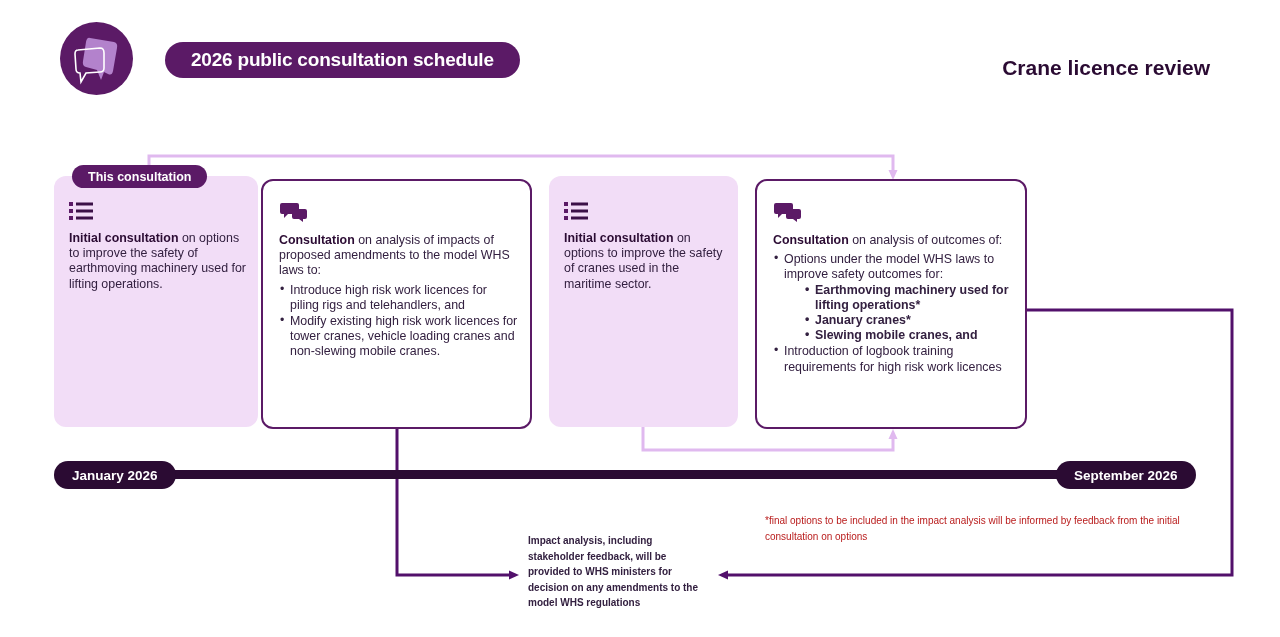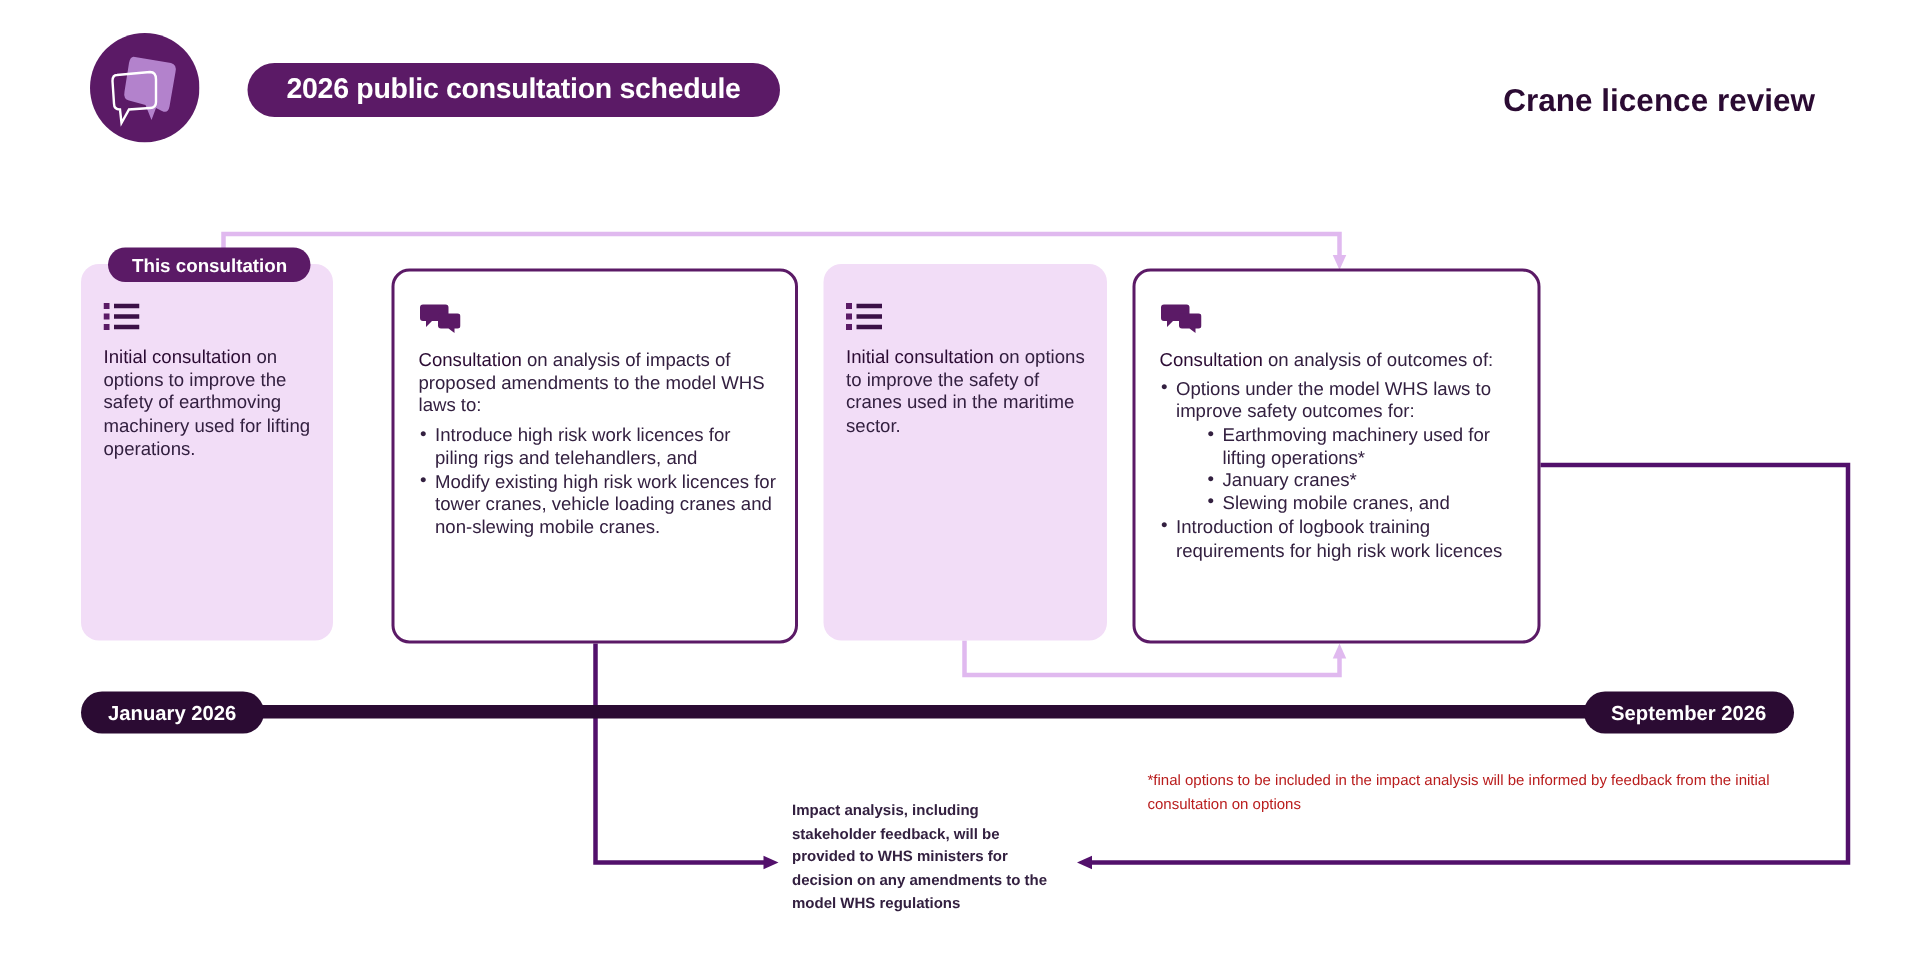--- a/index.html
+++ b/index.html
@@ -73,21 +73,21 @@
   }
   .card.tinted {
     background: #f2ddf7;
     border-radius: 12px;
   }
   .card.outlined {
     background: #ffffff;
     border: 2px solid #5b1a66;
     border-radius: 12px;
   }
-  #card1 { left: 54px;  top: 176px; width: 168px; height: 251px; }
+  #card1 { left: 54px;  top: 176px; width: 204px; height: 251px; }
   #card2 { left: 261px; top: 179px; width: 271px; height: 250px; }
   #card3 { left: 549px; top: 176px; width: 189px; height: 251px; }
   #card4 { left: 755px; top: 179px; width: 272px; height: 250px; }
 
   .badge {
     position: absolute;
     left: 18px;
     top: -11px;
     height: 23px;
     padding: 0 16px;
@@ -112,21 +112,21 @@
   .card-body {
     position: absolute;
     left: 15px;
     right: 12px;
     top: 55px;
     font-size: 12.4px;
     line-height: 15.2px;
     color: #332040;
   }
   .card.outlined .card-body { left: 16px; right: 12px; top: 52px; }
-  .card-body b { font-weight: normal; color: #2b0b33; }
+  .card-body b { font-weight: bold; color: #2b0b33; }
 
   ul.bullets {
     list-style: none;
     margin: 4px 0 0 0;
     padding: 0;
   }
   ul.bullets > li {
     position: relative;
     padding-left: 11px;
     margin-bottom: 1px;
@@ -135,20 +135,21 @@
     content: "\2022";
     position: absolute;
     left: 1px;
     top: -1px;
     color: #332040;
   }
   ul.bullets ul.sub {
     list-style: none;
     margin: 0 0 0 0;
     padding: 0 0 0 20px;
+    font-weight: bold;
   }
   ul.bullets ul.sub > li {
     position: relative;
     padding-left: 11px;
   }
   ul.bullets ul.sub > li::before {
     content: "\2022";
     position: absolute;
     left: 1px;
     top: -1px;

